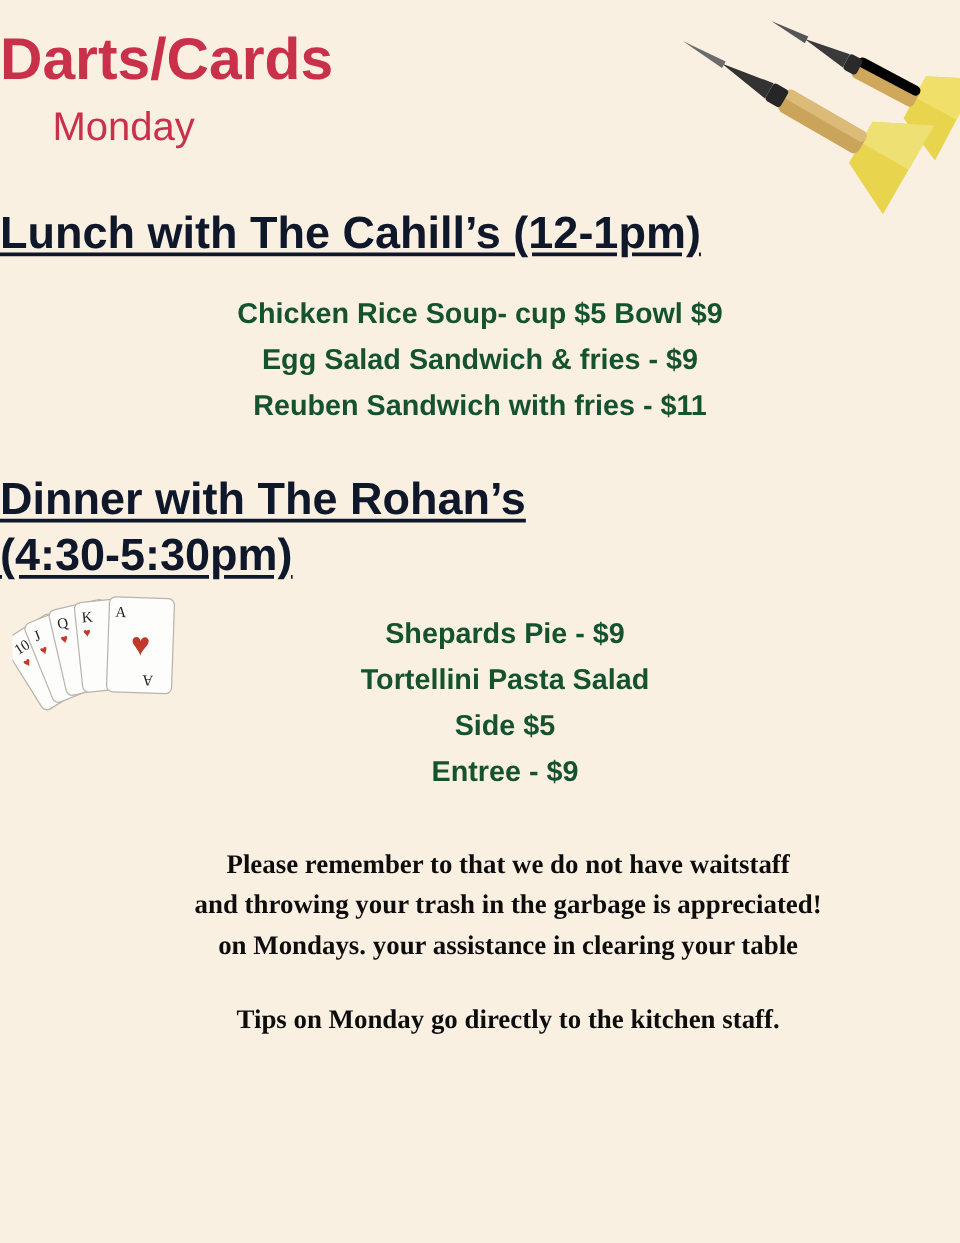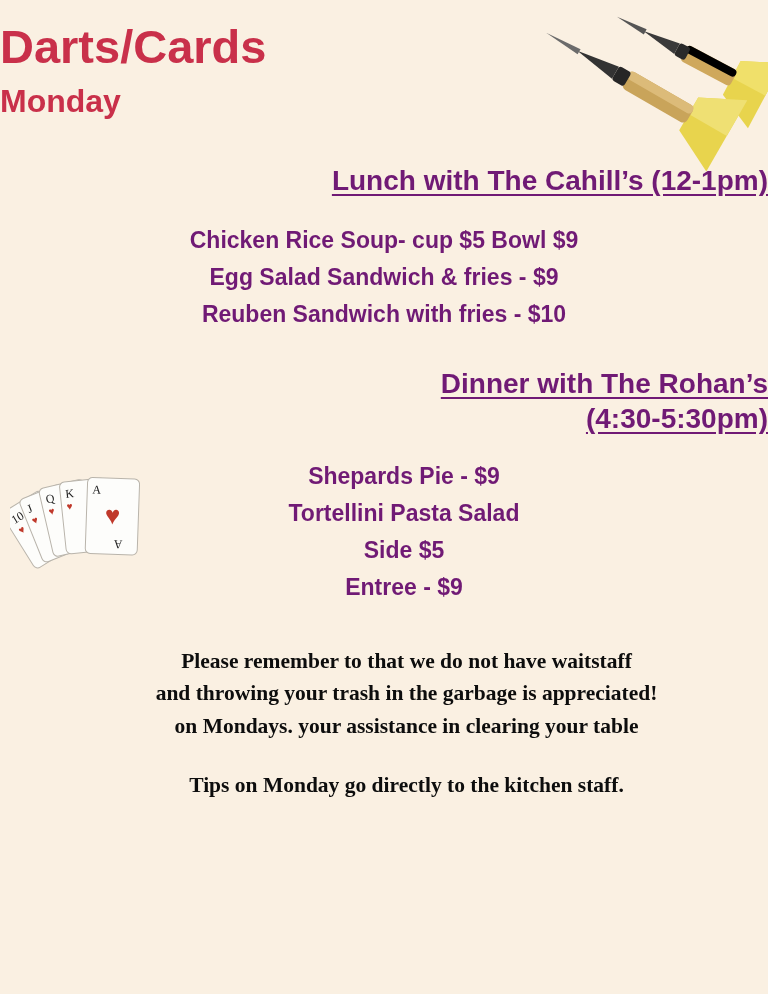--- a/index.html
+++ b/index.html
@@ -29,50 +29,51 @@
   .title {
     font-size: 47px;
     font-weight: bold;
     color: #c9304a;
     letter-spacing: 0px;
     line-height: 1.05;
     font-family: "Liberation Sans", sans-serif;
   }
   .subtitle {
     font-size: 32px;
-    font-weight: bold;
+    font-weight: normal;
     color: #c9304a;
     margin-top: 14px;
     line-height: 1.05;
+    padding-left: 42px;
   }
 
   
   .section-heading {
-    text-align: right;
-    color: #701a75;
-    font-weight: bold;
-    font-size: 28px;
+    text-align: left;
+    color: #0f172a;
+    font-weight: bold;
+    font-size: 36px;
     text-decoration: underline;
     text-underline-offset: 4px;
     line-height: 1.25;
   }
   .heading-lunch {
     margin-top: 44px;
   }
   .heading-dinner {
     margin-top: 32px;
   }
 
   
   .menu-list {
     margin: 0;
     padding: 0;
     list-style: none;
     text-align: center;
-    color: #701a75;
+    color: #14532d;
   }
   .menu-list li {
     font-size: 23px;
     font-weight: bold;
     line-height: 1.62;
   }
   .lunch-list {
     margin-top: 24px;
   }
   .dinner-list {
@@ -183,21 +184,21 @@
 
   <div class="header">
     <div class="title">Darts/Cards</div>
     <div class="subtitle">Monday</div>
   </div>
 
   <div class="section-heading heading-lunch">Lunch with The Cahill’s (12-1pm)</div>
   <ul class="menu-list lunch-list">
     <li>Chicken Rice Soup- cup $5  Bowl $9</li>
     <li>Egg Salad Sandwich &amp; fries - $9</li>
-    <li>Reuben Sandwich with fries - $10</li>
+    <li>Reuben Sandwich with fries - $11</li>
   </ul>
 
   <div class="section-heading heading-dinner">
     <div>Dinner with The Rohan’s</div>
     <div>(4:30-5:30pm)</div>
   </div>
   <ul class="menu-list dinner-list">
     <li>Shepards Pie - $9</li>
     <li>Tortellini Pasta Salad</li>
     <li>Side $5</li>

